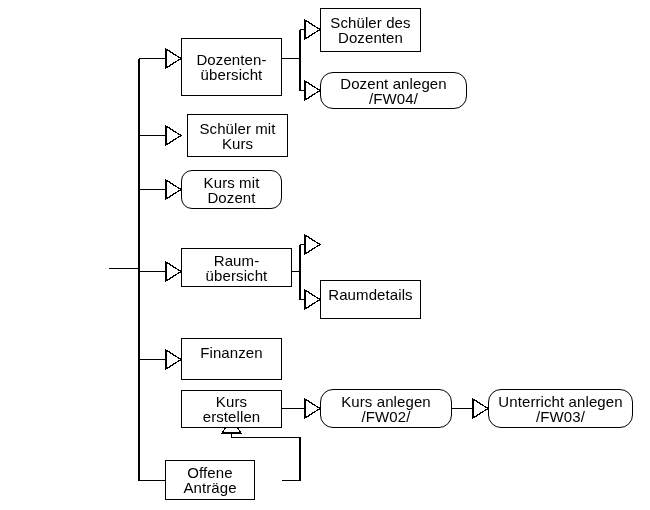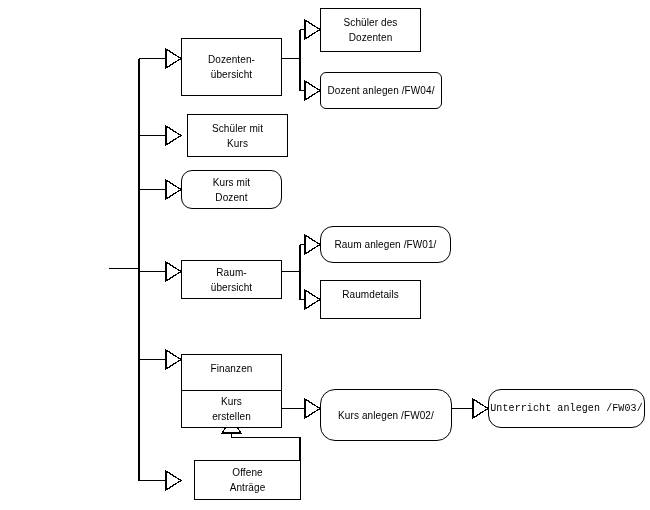--- a/index.html
+++ b/index.html
@@ -28,21 +28,21 @@
     position: absolute;
     box-sizing: border-box;
     border: 1px solid #000000;
     background: #ffffff;
     display: flex;
     align-items: center;
     justify-content: center;
     text-align: center;
     color: #000000;
     font-family: "Liberation Sans", sans-serif;
-    font-size: 10px;
+    font-size: 15px;
     line-height: 15px;
     white-space: pre-line;
     letter-spacing: 0.1px;
   }
   .node-box.rounded {
     border-radius: 13px;
   }
   .node-box.align-top {
     align-items: flex-start;
     padding-top: 6px;
@@ -110,62 +110,59 @@
   <div class="node-box" style="left:181px; top:38px; width:101px; height:58px;">
     <span>Dozenten-
 übersicht</span>
   </div>
 
   <div class="node-box" style="left:320px; top:8px; width:101px; height:44px;">
     <span>Schüler des
 Dozenten</span>
   </div>
 
-  <div class="node-box rounded" style="left:320px; top:72px; width:122px; height:37px;border-radius:6px;">
+  <div class="node-box rounded" style="left:320px; top:72px; width:147px; height:37px;">
     <span>Dozent anlegen /FW04/</span>
   </div>
 
   <div class="node-box" style="left:187px; top:114px; width:101px; height:43px;">
     <span>Schüler mit
 Kurs</span>
   </div>
 
   <div class="node-box" style="left:181px; top:170px; width:101px; height:39px;border-radius:11px;">
     <span>Kurs mit
 Dozent</span>
   </div>
 
-  <div class="node-box" style="left:181px; top:260px; width:101px; height:39px;">
+  <div class="node-box" style="left:181px; top:248px; width:111px; height:39px;">
     <span>Raum-
 übersicht</span>
   </div>
 
-  <div class="node-box rounded" style="left:320px; top:226px; width:131px; height:37px;">
-    <span>Raum anlegen /FW01/</span>
-  </div>
 
   <div class="node-box align-top" style="left:320px; top:280px; width:101px; height:39px;">
     <span>Raumdetails</span>
   </div>
 
-  <div class="node-box align-top" style="left:181px; top:338px; width:101px; height:42px;margin-top:16px;">
+  <div class="node-box align-top" style="left:181px; top:338px; width:101px; height:42px;">
     <span>Finanzen</span>
   </div>
 
   <div class="node-box" style="left:181px; top:390px; width:101px; height:38px;">
     <span>Kurs
 erstellen</span>
   </div>
 
-  <div class="node-box rounded" style="left:320px; top:389px; width:132px; height:52px;border-radius:15px;">
+  <div class="node-box rounded" style="left:320px; top:389px; width:132px; height:39px;">
     <span>Kurs anlegen /FW02/</span>
   </div>
 
-  <div class="node-box rounded" style="left:488px; top:389px; width:157px; height:39px;font-family:Liberation Mono, monospace;">
+  <div class="node-box rounded" style="left:488px; top:389px; width:145px; height:39px;">
     <span>Unterricht anlegen /FW03/</span>
   </div>
 
-  <div class="node-box" style="left:194px; top:460px; width:107px; height:40px;">
+  <div class="node-box" style="left:165px; top:460px; width:90px; height:40px;">
     <span>Offene
 Anträge</span>
   </div>
 
 </div>
 
 </body></html>

